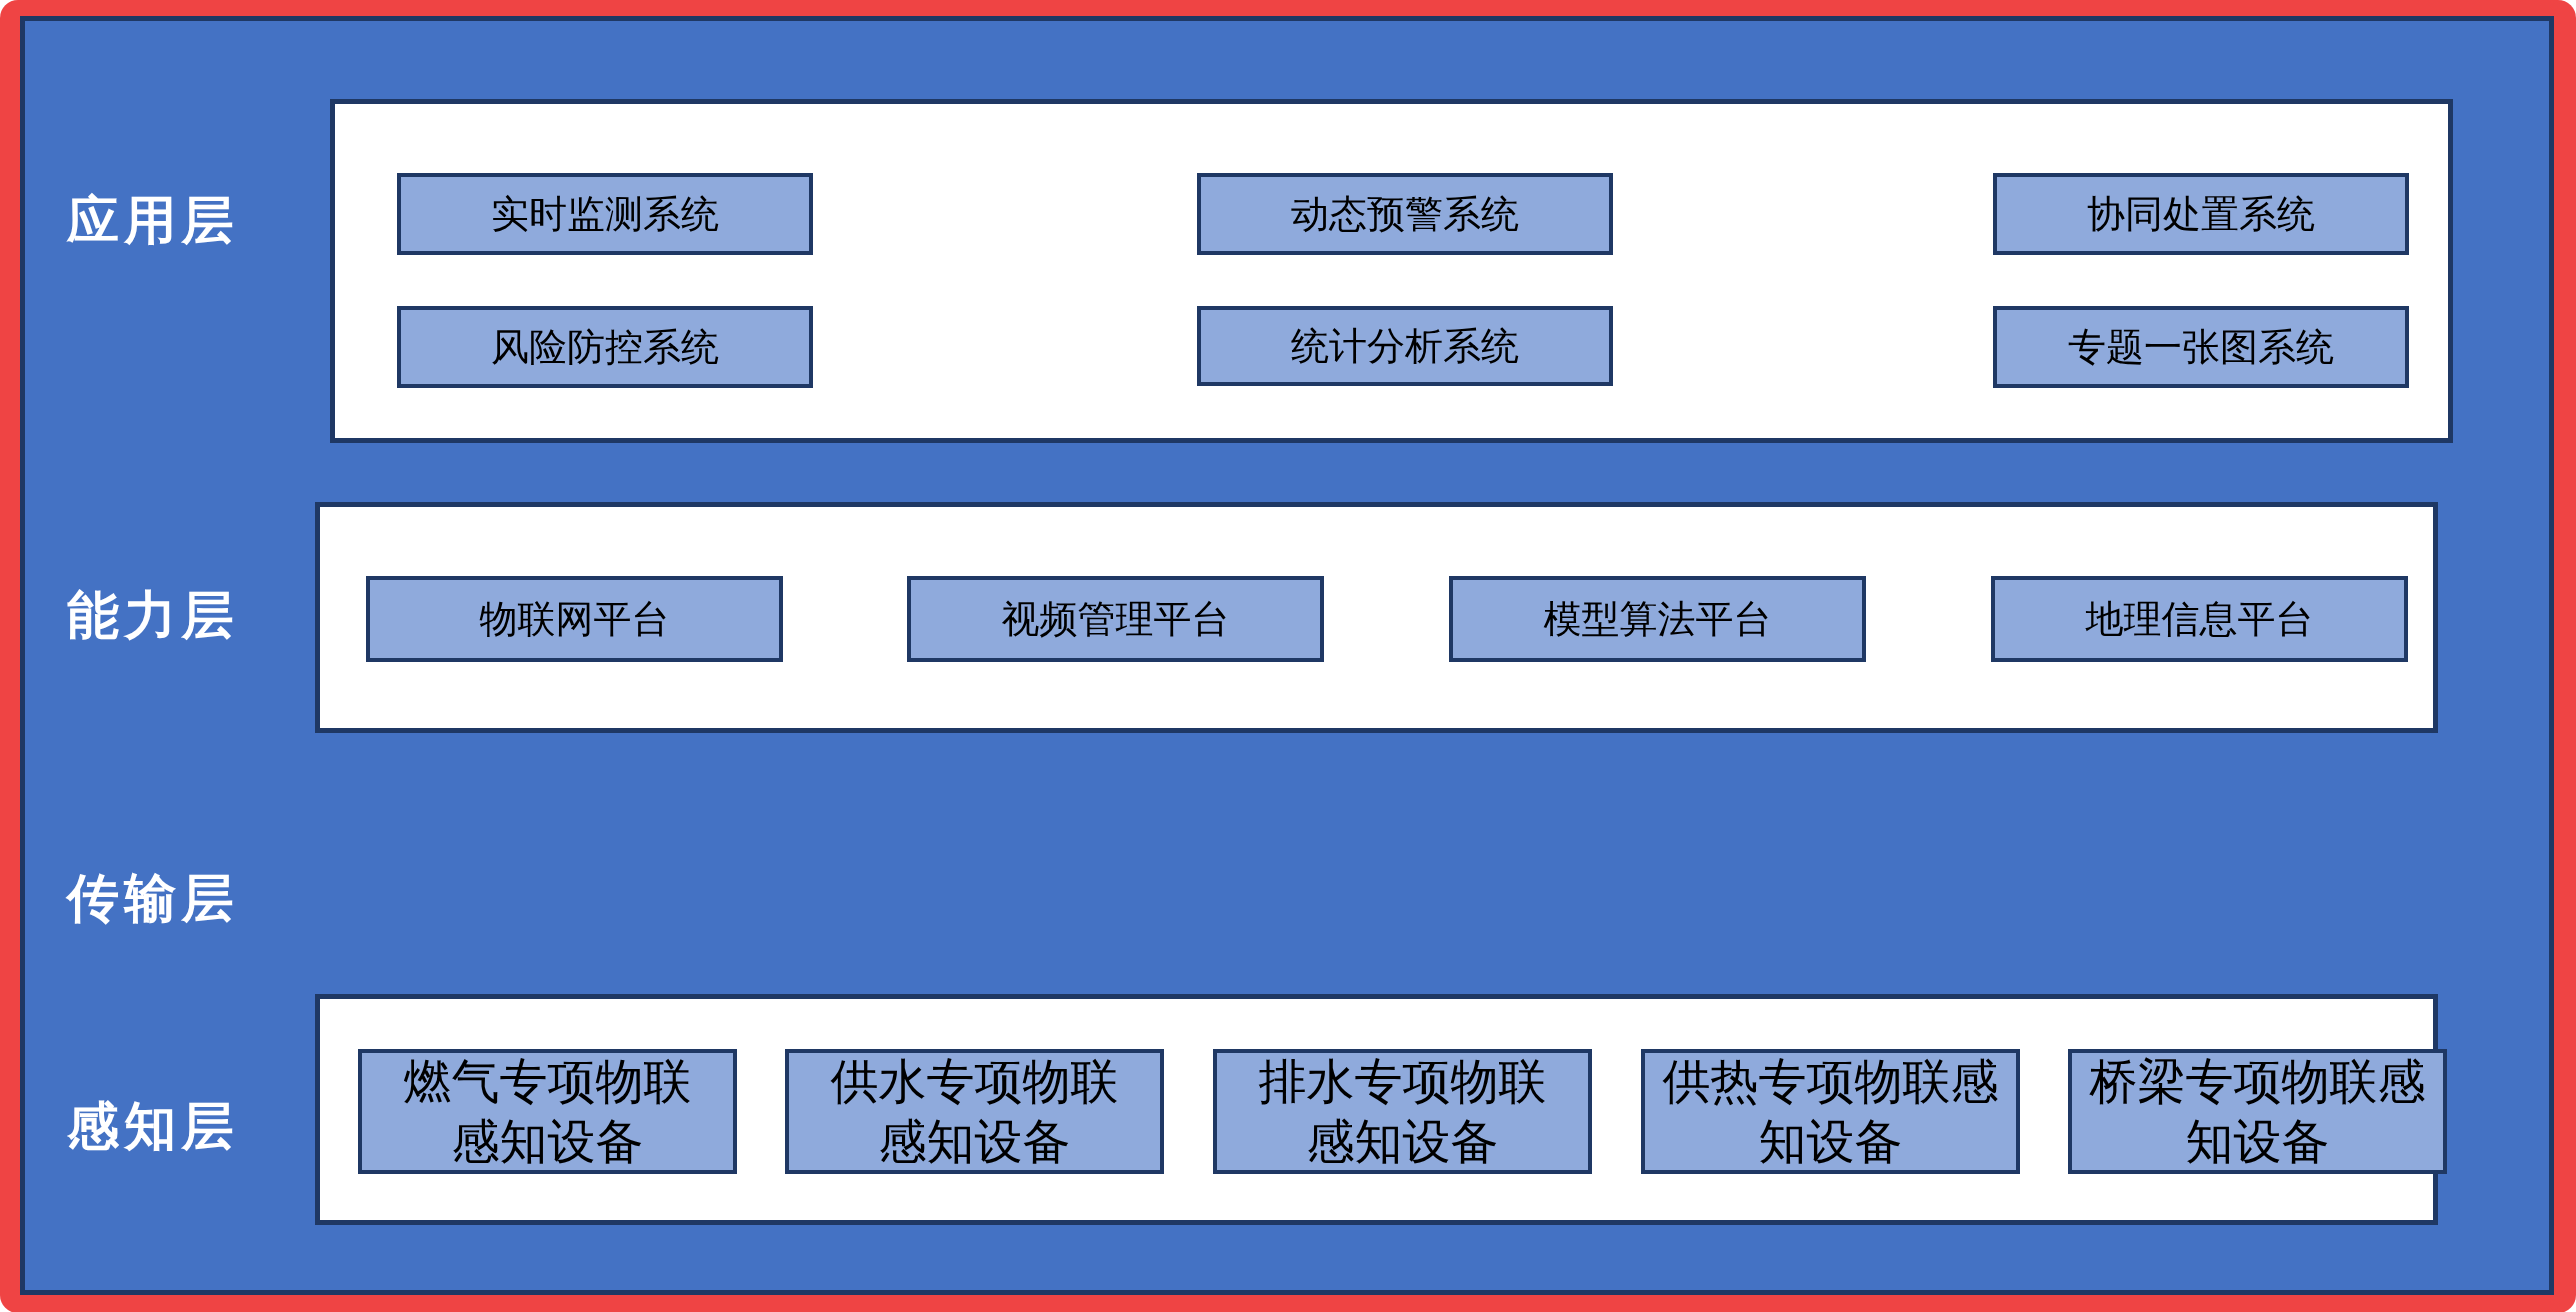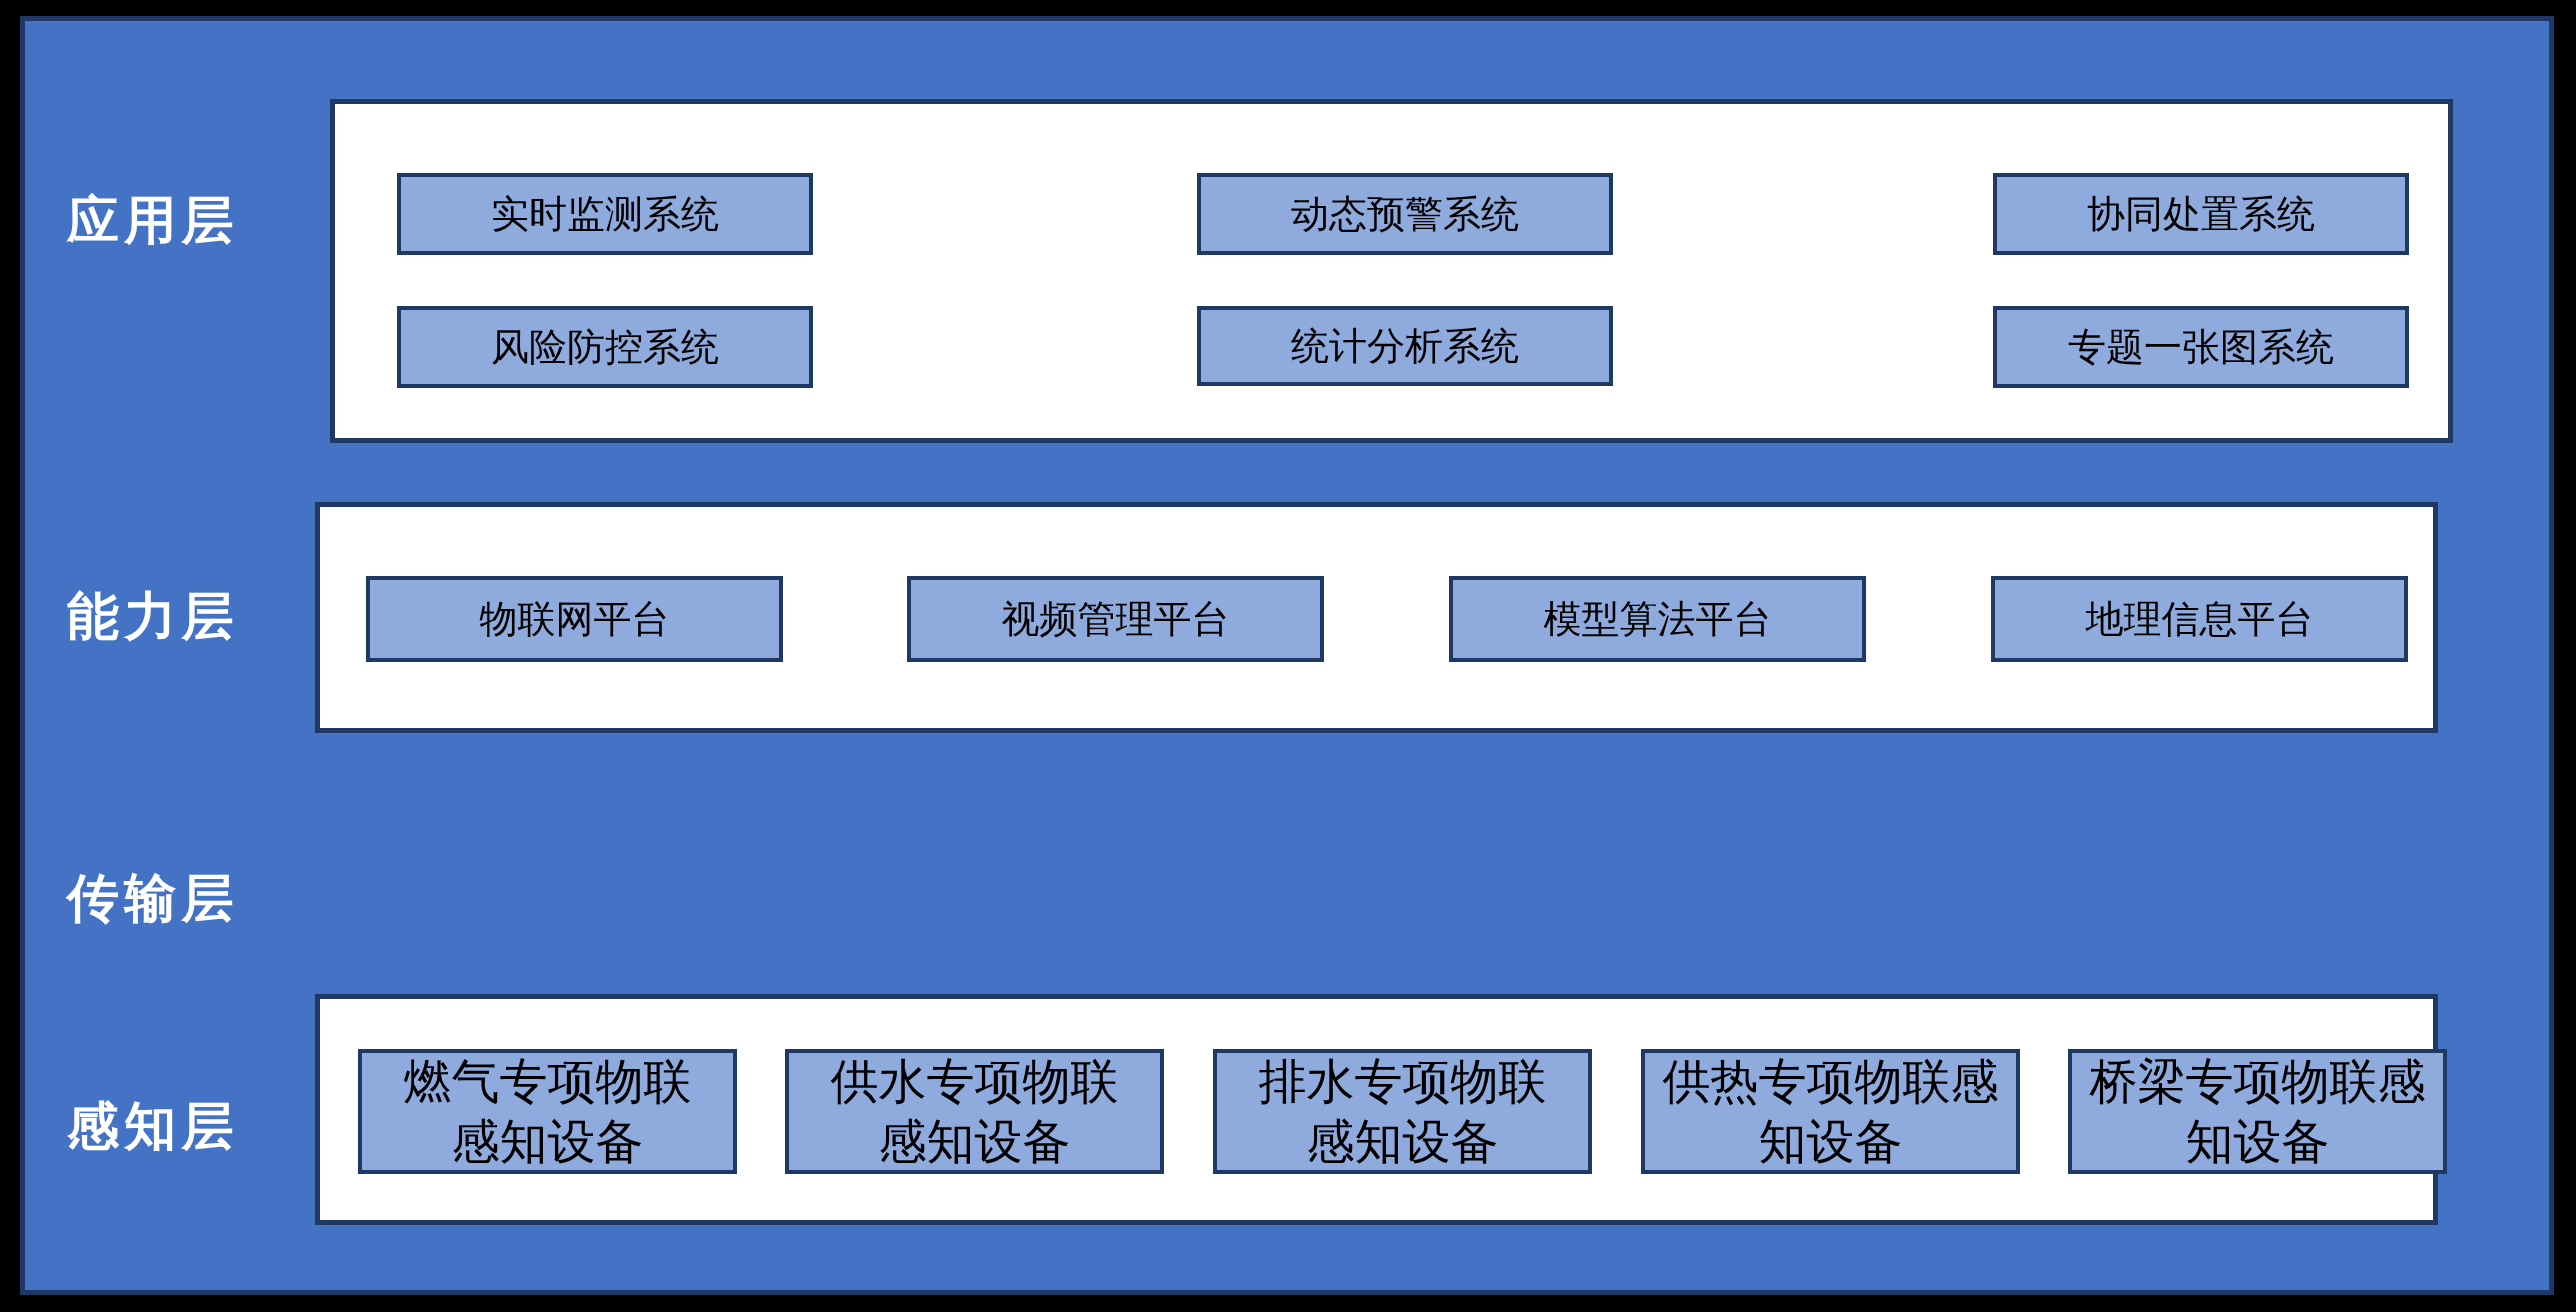--- a/index.html
+++ b/index.html
@@ -2,22 +2,23 @@
 <html style="font-size:13.8px"><head>
 <meta charset="utf-8">
 <style>
   html,body{margin:0;padding:0;background:#ffffff;}
   body{font-family:"Liberation Sans","DejaVu Sans",sans-serif;}
 
   #canvas{
     position:relative;
     width:2576px;
     height:1313px;
-    background:#000000;
+    background:#ef4444;
     overflow:hidden;
+    border-radius:18px;
   }
 
   
   .outer-frame{
     position:absolute;
     left:20px; top:16.3px;
     width:2534px; height:1279px;
     background:#4472C4;
     border:5.2px solid #1F3864;
     box-sizing:border-box;
@@ -63,21 +64,21 @@
 </style>
 </head>
 <body>
 
 <div id="canvas">
 
   <div class="outer-frame"></div>
 
   <div class="layer-label" style="left:67px; top:194px;">应用层</div>
 
-  <div class="layer-label" style="left:67px; top:590px;">能力层</div>
+  <div class="layer-label" style="left:67px; top:590px;font-family:Liberation Serif, serif;">能力层</div>
 
   <div class="layer-label" style="left:67px; top:872px;">传输层</div>
 
   <div class="layer-label" style="left:67px; top:1100px;">感知层</div>
 
   <div class="panel" style="left:330px; top:99px; width:2123px; height:344px;">
 
     <div class="node" style="left:62px; top:69px; width:416px; height:82px;">实时监测系统</div>
     <div class="node" style="left:862px; top:69px; width:416px; height:82px;">动态预警系统</div>
     <div class="node" style="left:1658px; top:69px; width:416px; height:82px;">协同处置系统</div>

